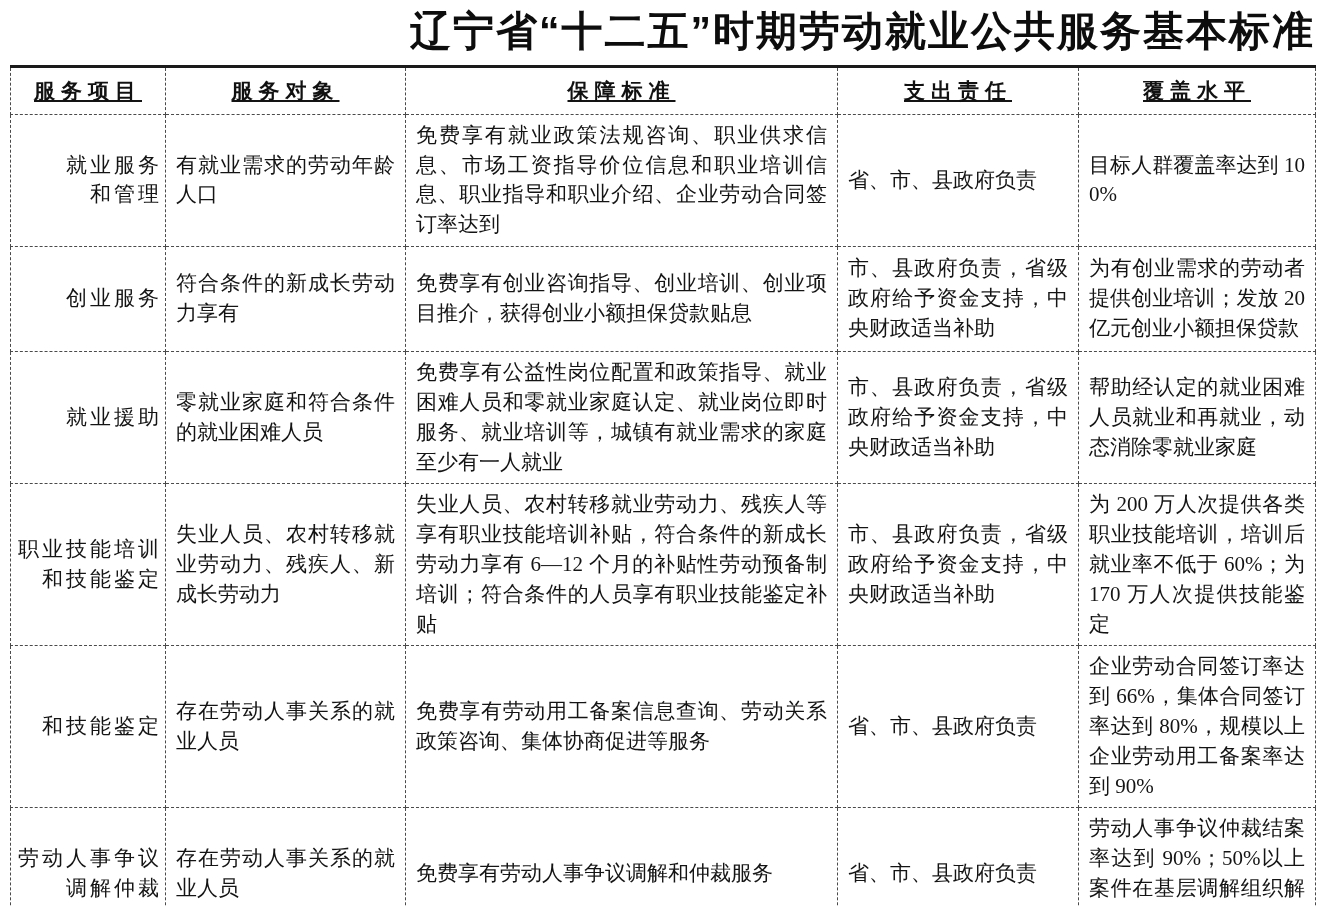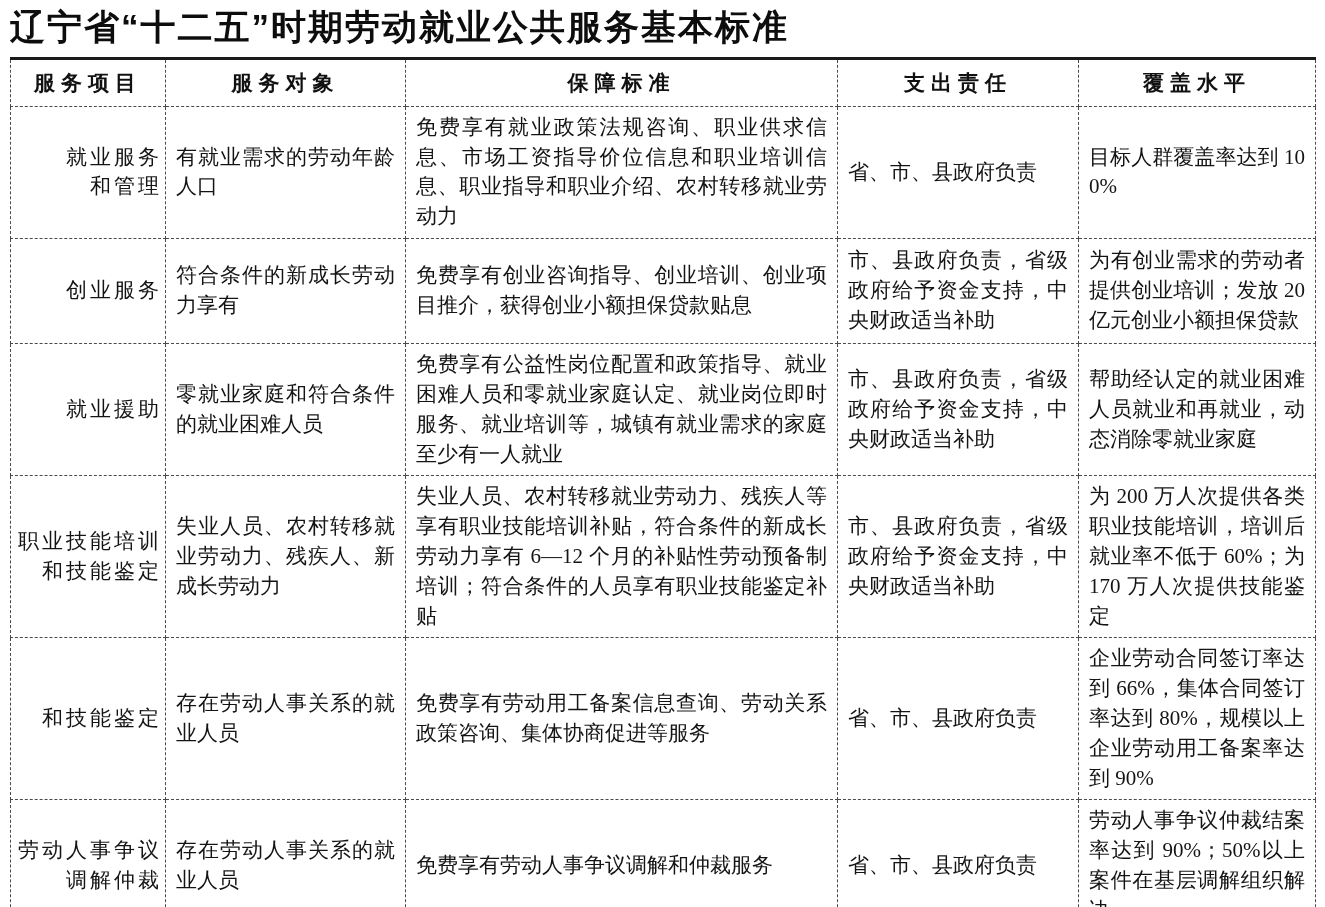--- a/index.html
+++ b/index.html
@@ -5,24 +5,24 @@
   * { box-sizing: border-box; }
   html, body { margin: 0; padding: 0; background: #ffffff; }
   body {
     width: 1325px; height: 907px;
     font-family: "Liberation Serif", "DejaVu Serif", serif;
     color: #141414;
     overflow: hidden;
   }
   .page { width: 100%; height: 100%; padding: 2px 10px 3px 10px; }
   .title {
-    text-align: left;
+    text-align: right;
     font-family: "Liberation Sans", "DejaVu Sans", sans-serif;
     font-weight: bold;
-    font-size: 35px;
+    font-size: 41px;
     letter-spacing: 2px;
     margin: 2px 0 6px 0;
     color: #0d0d0d;
   }
   table.standards {
     width: 100%;
     border-collapse: collapse;
     table-layout: fixed;
     border-top: 3px solid #1a1a1a;
     border-bottom: 2px dashed #2b2b2b;
@@ -37,21 +37,21 @@
   }
   th {
     font-family: "Liberation Sans", "DejaVu Sans", sans-serif;
     font-weight: bold;
     font-size: 21px;
     letter-spacing: 6px;
     text-align: center;
     padding: 8px 2px;
     color: #111;
   }
-  thead tr { height: 44px; }
+  thead tr { height: 44px; text-decoration: underline; }
   tbody tr:nth-child(1) { height: 112px; }
   tbody tr:nth-child(2) { height: 105px; }
   tbody tr:nth-child(3) { height: 123px; }
   tbody tr:nth-child(4) { height: 134px; }
   tbody tr:nth-child(5) { height: 145px; }
   tbody tr:nth-child(6) { height: 83px; }
   tbody tr:nth-child(7) { height: 106px; }
   td.c-item {
     text-align: right;
     letter-spacing: 3px;
@@ -81,21 +81,21 @@
         <th>保障标准</th>
         <th>支出责任</th>
         <th>覆盖水平</th>
       </tr>
     </thead>
     <tbody>
       <tr>
         <td class="c-item">就业服务
 和管理</td>
         <td class="c-text">有就业需求的劳动年龄人口</td>
-        <td class="c-text">免费享有就业政策法规咨询、职业供求信息、市场工资指导价位信息和职业培训信息、职业指导和职业介绍、农村转移就业劳动力</td>
+        <td class="c-text">免费享有就业政策法规咨询、职业供求信息、市场工资指导价位信息和职业培训信息、职业指导和职业介绍、企业劳动合同签订率达到</td>
         <td class="c-text">省、市、县政府负责</td>
         <td class="c-text">目标人群覆盖率达到 100%</td>
       </tr>
       <tr>
         <td class="c-item">创业服务</td>
         <td class="c-text">符合条件的新成长劳动力享有</td>
         <td class="c-text">免费享有创业咨询指导、创业培训、创业项目推介，获得创业小额担保贷款贴息</td>
         <td class="c-text">市、县政府负责，省级政府给予资金支持，中央财政适当补助</td>
         <td class="c-text">为有创业需求的劳动者提供创业培训；发放 20 亿元创业小额担保贷款</td>
       </tr>

